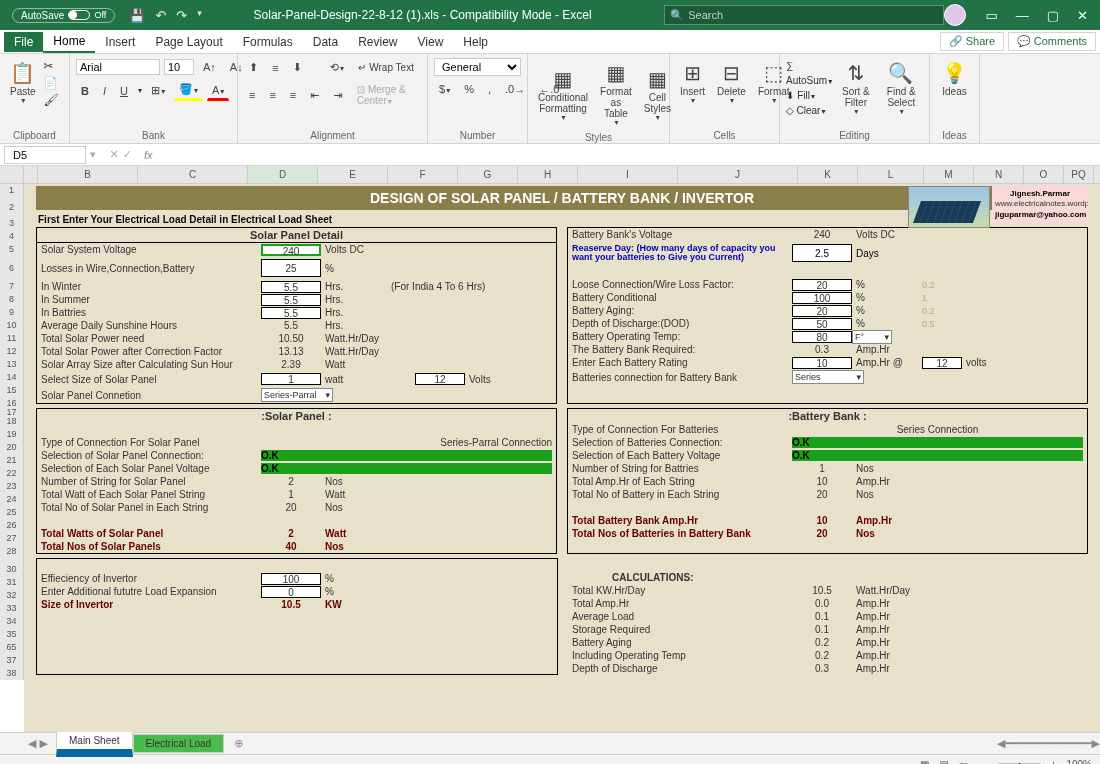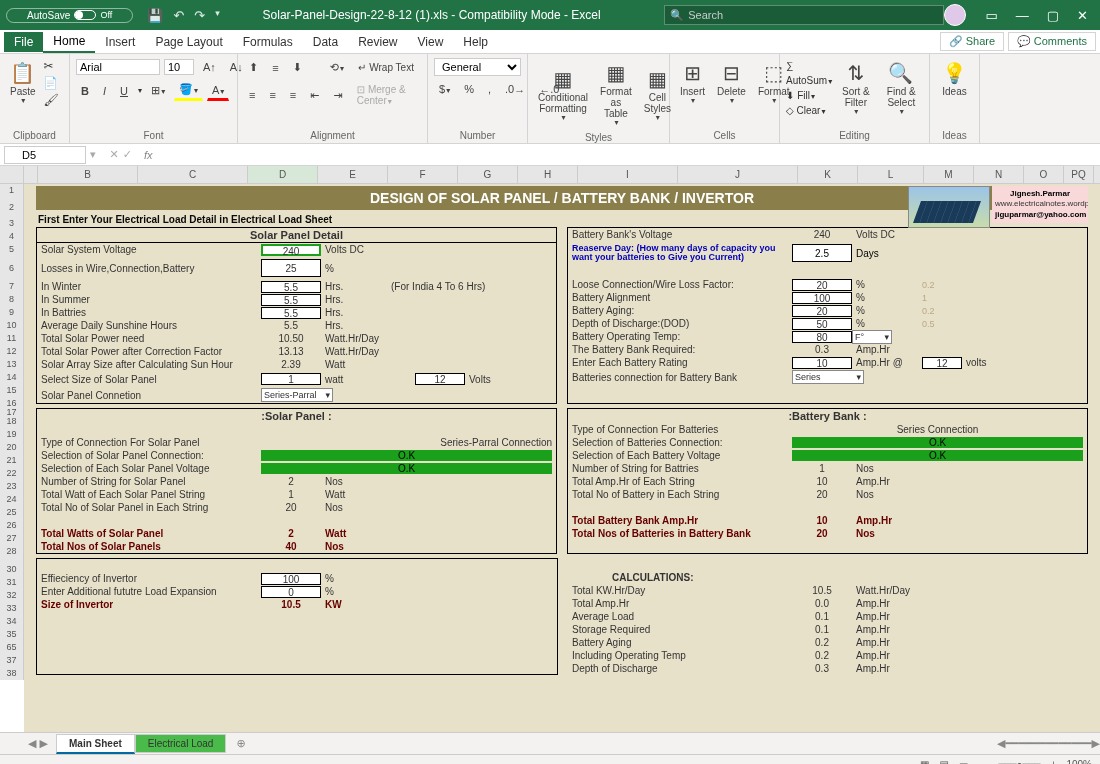--- a/index.html
+++ b/index.html
@@ -1,18 +1,18 @@
 <!DOCTYPE html>
 <html><head>
 <meta charset="utf-8">
 <style>
 *{box-sizing:border-box;margin:0;padding:0;font-family:"Segoe UI",Arial,sans-serif}
 body{background:#fff;width:1100px;height:764px;overflow:hidden;font-size:11px;color:#333}
 .titlebar{background:#217346;height:30px;display:flex;align-items:center;color:#fff;padding:0 6px}
-.autosave{border:1px solid rgba(255,255,255,.5);border-radius:10px;padding:1px 20px;font-size:10px;display:flex;align-items:center;gap:4px;}
+.autosave{border:1px solid rgba(255,255,255,.5);border-radius:10px;padding:1px 8px;font-size:10px;display:flex;align-items:center;gap:4px;margin-left:6px}
 .toggle{width:22px;height:10px;border:1px solid #fff;border-radius:5px;position:relative}
 .toggle::after{content:"";width:8px;height:8px;background:#fff;border-radius:50%;position:absolute;top:0;left:0}
 .qat{display:flex;gap:10px;margin-left:14px;font-size:13px}
 .qat span{opacity:.85}
 .title{flex:1;text-align:center;font-size:12px}
 .winbtns{display:flex;gap:18px;font-size:13px;margin-right:6px}
 .searchbox{background:#1a5c38;border:1px solid rgba(255,255,255,.3);height:20px;width:280px;display:flex;align-items:center;padding:0 6px;color:#ccc;font-size:11px;gap:4px;margin-left:20px}
 .avatar{width:22px;height:22px;border-radius:50%;background:#e0c8e8;margin-right:20px;border:1px solid #fff}
 .menubar{display:flex;align-items:center;height:24px;border-bottom:1px solid #d4d4d4;padding:0 4px}
 .menubar .tab{padding:3px 10px;font-size:12px;color:#333}
@@ -22,21 +22,21 @@
 .menubar .rbtn{border:1px solid #d4d4d4;padding:2px 8px;color:#217346;font-size:11px}
 .ribbon{height:90px;background:#f3f2f1;border-bottom:1px solid #d4d4d4;display:flex}
 .rgroup{border-right:1px solid #d4d4d4;padding:4px 6px 2px 6px;display:flex;flex-direction:column;justify-content:space-between}
 .rgroup .lbl{text-align:center;font-size:10px;color:#666;margin-top:2px}
 .rrow{display:flex;align-items:center;gap:4px}
 .rbtn2{border:1px solid transparent;padding:2px 4px;font-size:11px;color:#444}
 .bigbtn{display:flex;flex-direction:column;align-items:center;font-size:10px;padding:2px 4px;color:#444;line-height:1.1;text-align:center}
 .bigbtn .ico{font-size:20px;height:26px;display:flex;align-items:center}
 .dd{font-size:8px;margin-left:1px}
 .sel{border:1px solid #ccc;background:#fff;padding:1px 3px;font-size:11px}
-.namebox{border:1px solid #ccc;width:82px;padding:2px 17px;font-size:11px}
+.namebox{border:1px solid #ccc;width:82px;padding:2px 8px;font-size:11px}
 .fbar{display:flex;align-items:center;height:22px;border-bottom:1px solid #d4d4d4;padding:0 4px;gap:4px}
 .fx{color:#888;font-style:italic;margin-left:8px}
 .colhdr{display:flex;background:#e6e6e6;border-bottom:1px solid #ccc;height:18px}
 .colhdr div{border-right:1px solid #ccc;text-align:center;font-size:10px;color:#555;line-height:18px}
 .rowhdr{width:24px;background:#e6e6e6;border-right:1px solid #ccc;text-align:center;font-size:9px;color:#555;line-height:13px}
 .gridwrap{display:flex;height:548px;overflow:hidden}
 .rownums{display:flex;flex-direction:column}
 .cells{flex:1;background:#e8e1ca;position:relative;overflow:hidden}
 .banner{background:#8a7e4a;color:#fff;font-weight:bold;font-size:14px;text-align:center;padding:4px 0;margin:2px 12px 0 12px}
 .instr{font-size:10px;font-weight:bold;color:#0a0a0a;margin:4px 0 0 14px}
@@ -44,30 +44,30 @@
 .box{border:1.5px solid #000;flex:1}
 .hdr{background:#e8e1ca;font-weight:bold;text-align:center;border-bottom:1.5px solid #000;padding:1px;font-size:11px}
 .row{display:flex;font-size:10px;padding:0 4px;height:13px;align-items:center}
 .lb{flex:0 0 220px}
 .vl{width:60px;text-align:center;border:1px solid #000;background:#fff;height:12px;line-height:12px;font-size:10px}
 .vlplain{width:60px;text-align:center}
 .un{width:70px;padding-left:4px}
 .rightblock{margin-left:10px}
 .blue{color:#00b;font-weight:bold}
 .dark{color:#600;font-weight:bold}
-.green{background:#1aa01a;color:#000;text-align:center;font-weight:normal}
+.green{background:#1aa01a;color:#000;text-align:left;font-weight:bold}
 .ddbox{border:1px solid #888;background:#fff;width:72px;height:14px;font-size:9px;display:flex;align-items:center;padding:0 2px;justify-content:space-between}
 .sidecard{position:absolute;right:12px;top:2px;width:180px}
 .simg{width:82px;height:42px;background:linear-gradient(#9bc4e8,#c8dcaa);float:left;margin-right:2px;position:relative;border:1px solid #888}
 .simg::after{content:"";position:absolute;left:8px;top:14px;width:60px;height:22px;background:repeating-linear-gradient(90deg,#1a3a5a 0 6px,#2a4a6a 6px 7px);transform:skewX(-20deg)}
 .scard{background:#f8d8d8;font-size:8px;padding:3px;line-height:1.3;text-align:center;overflow:hidden}
 .scard b{color:#000}
 .tabsbar{height:22px;border-top:1px solid #ccc;display:flex;align-items:center;padding-left:28px;background:#f3f2f1;gap:0}
 .sheettab{padding:3px 12px;font-size:10px;border:1px solid #ccc;background:#fff}
-.sheettab.active{border-bottom:2px solid #0369a1;font-weight:bold}
+.sheettab.active{border-bottom:8px solid #0369a1;font-weight:normal}
 .sheettab.g{background:#4aba4a}
 .statusbar{height:20px;background:#f3f2f1;border-top:1px solid #ccc;display:flex;align-items:center;justify-content:flex-end;padding:0 8px;gap:10px;font-size:10px;color:#555}
 .faded{color:#b8a888;font-size:9px}
 </style>
 </head>
 <body>
 
 <div class="titlebar">
 <div class="autosave">
       <span>AutoSave</span>
@@ -130,21 +130,21 @@
 <div class="rrow" style="margin-top:4px">
           <span class="rbtn2"><b>B</b></span>
           <span class="rbtn2"><i>I</i></span>
           <span class="rbtn2"><u>U</u></span>
           <span class="dd">▾</span>
           <span class="rbtn2">⊞<span class="dd">▾</span></span>
           <span class="rbtn2" style="border-bottom:3px solid #ff0">🪣<span class="dd">▾</span></span>
           <span class="rbtn2" style="border-bottom:3px solid #f00">A<span class="dd">▾</span></span>
         </div>
       </div>
-<div class="lbl">Font</div>
+<div class="lbl">Bank</div>
 </div>
 <div class="rgroup" style="width:190px">
 <div>
         <div class="rrow">
           <span class="rbtn2">⬆</span>
           <span class="rbtn2">≡</span>
           <span class="rbtn2">⬇</span>
           <span style="width:10px"></span>
           <span class="rbtn2">⟲<span class="dd">▾</span></span>
           <span class="rbtn2" style="font-size:10px">↵ <span>Wrap Text</span></span>
@@ -401,21 +401,21 @@
             <span class="un" style="color:#000;font-weight:normal">Days</span>
           </div>
 <div class="row"></div>
 <div class="row">
             <span class="lb">Loose Connection/Wire Loss Factor:</span>
             <span class="vl">20</span>
             <span class="un">%</span>
             <span class="faded">0.2</span>
           </div>
 <div class="row">
-            <span class="lb">Battery Alignment</span>
+            <span class="lb">Battery Conditional</span>
             <span class="vl">100</span>
             <span class="un">%</span>
             <span class="faded">1</span>
           </div>
 <div class="row">
             <span class="lb">Battery Aging:</span>
             <span class="vl">20</span>
             <span class="un">%</span>
             <span class="faded">0.2</span>
           </div>

